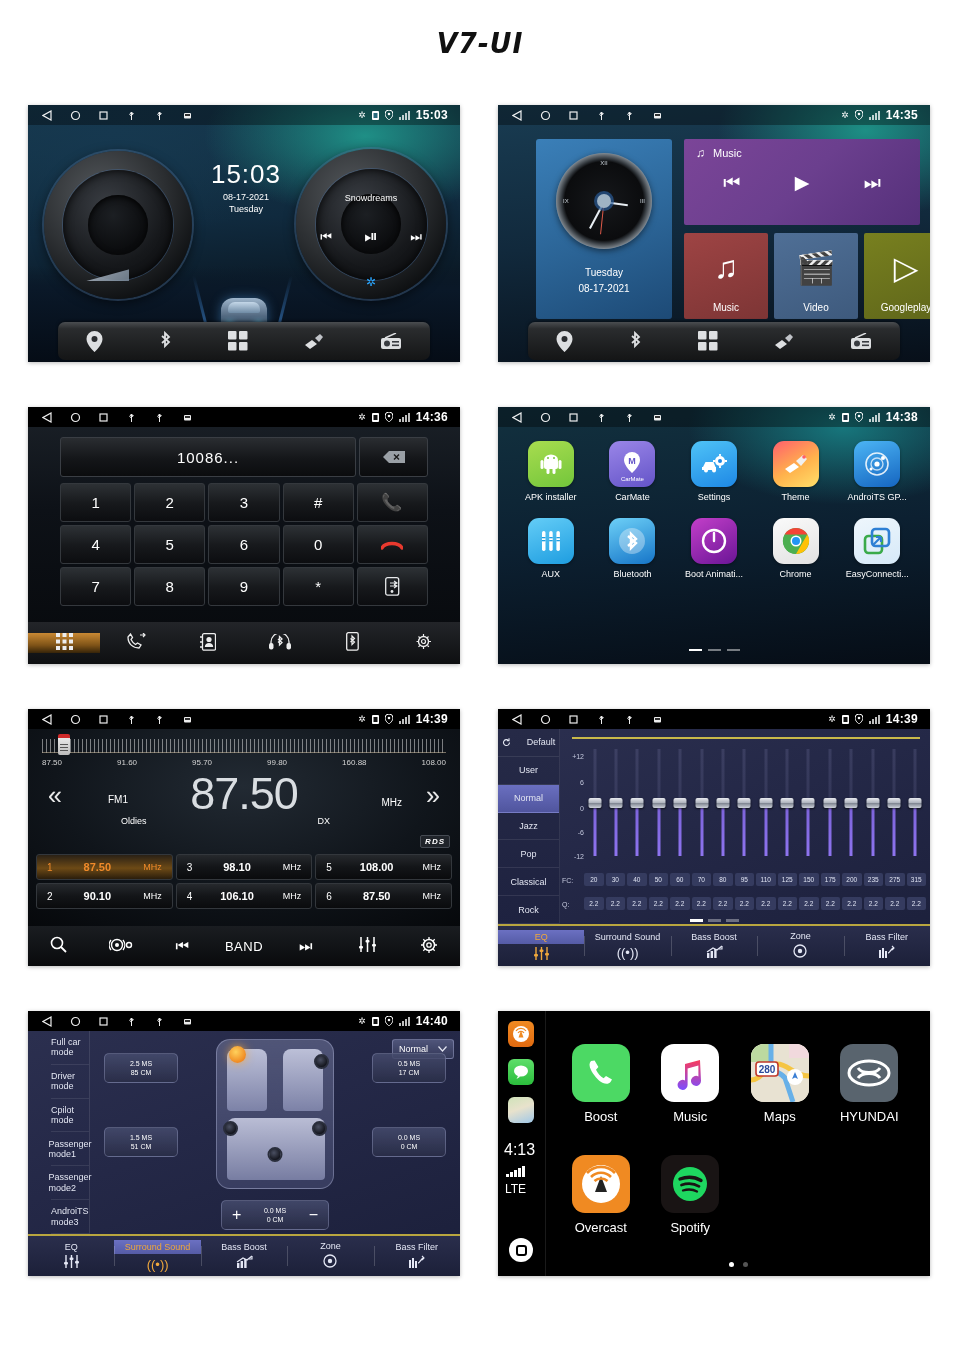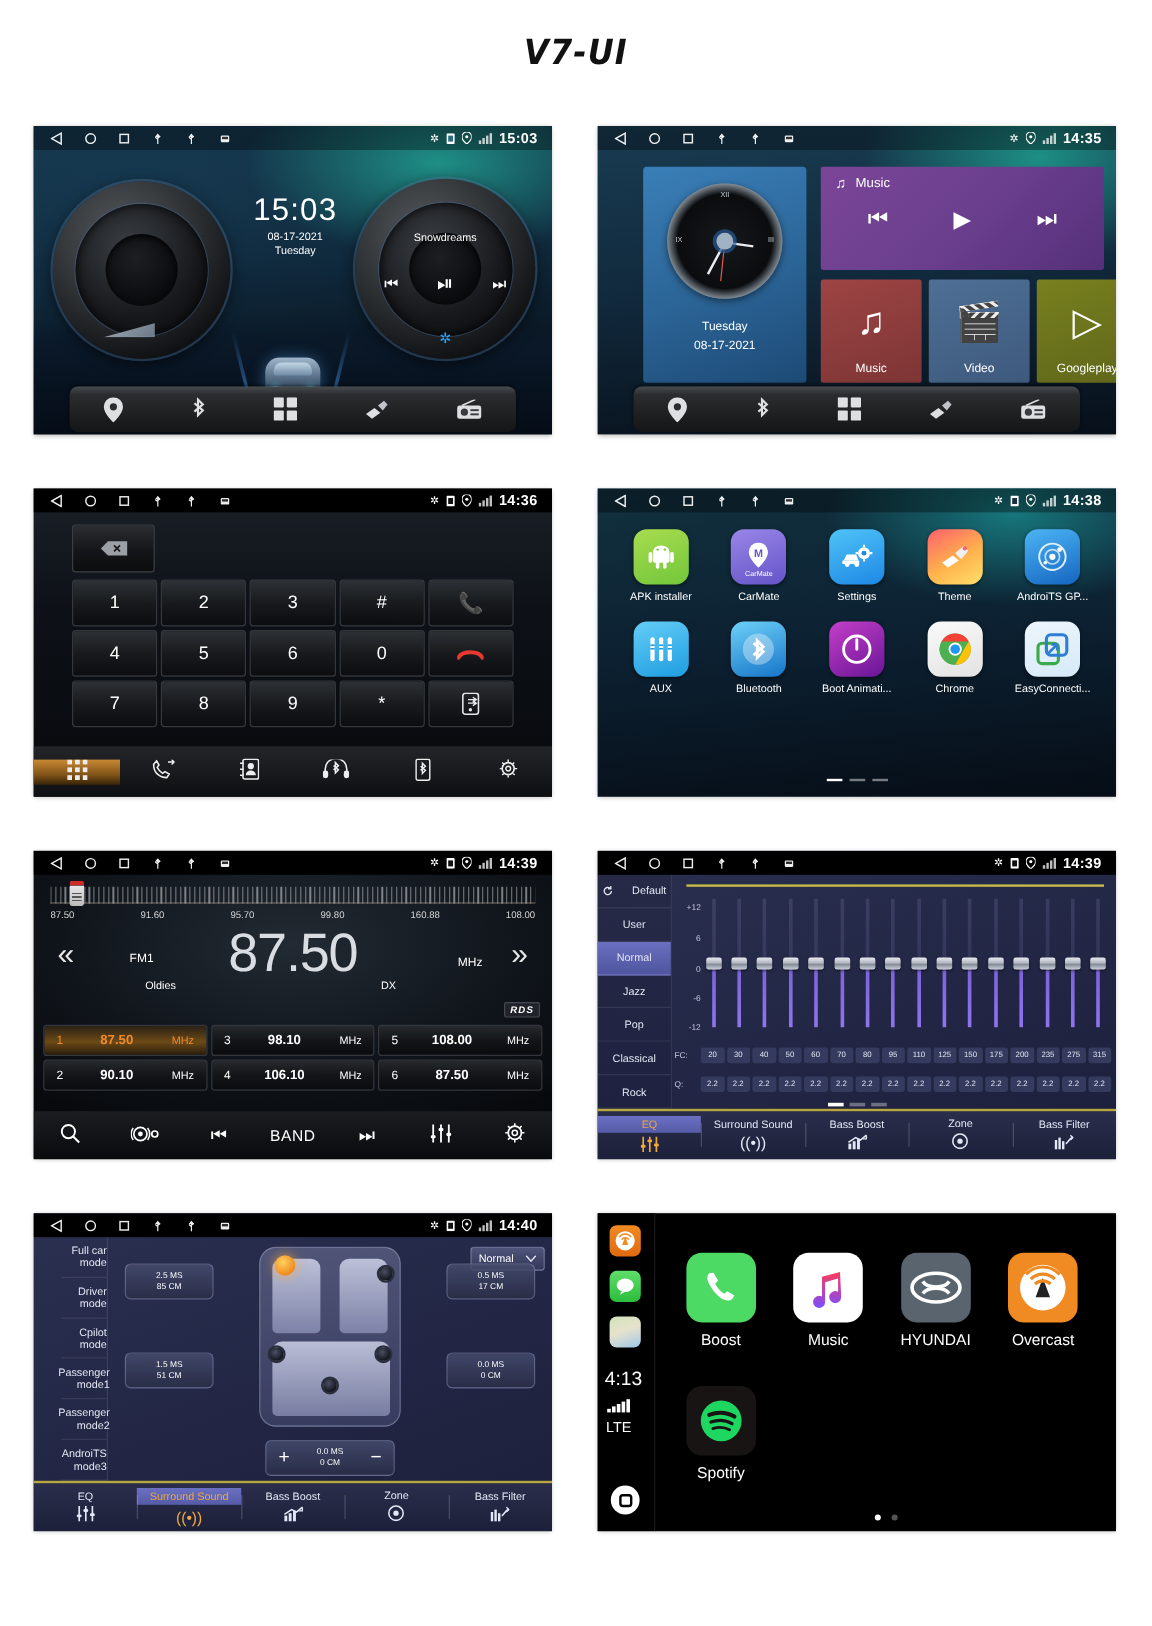--- a/index.html
+++ b/index.html
@@ -326,21 +326,21 @@
   .atab.active .an { color: #f0a83c; background: linear-gradient(180deg,#6b70c2,#555ba6);
     width: 100%; text-align:center; padding: 2px 0; }
   .atab.active .ai { color: #f0a83c; }
   .atab:not(:first-child):before { content:""; position:absolute; left:0; top:10px; bottom:10px;
     width:1px; background: rgba(255,255,255,.18); }
 
   
   .sr-side { position:absolute; top: 20px; bottom: 42px; left: 0; width: 62px;
     display:flex; flex-direction:column; border-right: 1px solid rgba(255,255,255,.1); }
   .sr-side .it { flex:1; display:flex; align-items:center; justify-content:center;
-    font-size: 9px; text-align:right; border-bottom:1px solid rgba(255,255,255,.09); color:#e3e6f2; line-height:1.15;margin-left:23px; }
+    font-size: 9px; text-align:left; border-bottom:1px solid rgba(255,255,255,.09); color:#e3e6f2; line-height:1.15;margin-left:23px; }
   .sr-main { position:absolute; top: 20px; bottom: 42px; left: 62px; right: 0; }
   .sr-car { position:absolute; left: 50%; transform: translateX(-50%); top: 8px;
     width: 118px; height: 150px; border-radius: 14px;
     background: linear-gradient(180deg, rgba(175,182,224,.30) 0%, rgba(140,148,200,.22) 100%);
     border: 1px solid rgba(200,205,240,.35); }
   .seat { position:absolute; border-radius: 8px 8px 4px 4px;
     background: linear-gradient(180deg, rgba(225,228,248,.75) 0%, rgba(170,176,215,.55) 100%); }
   .seat.fl { left: 10px; top: 9px; width: 40px; height: 62px; }
   .seat.fr { right: 10px; top: 9px; width: 40px; height: 62px; }
   .seat.rear { left: 10px; bottom: 8px; width: 98px; height: 62px; }
@@ -652,20 +652,21 @@
               <i></i>
               <i></i>
               <i></i>
               <i></i>
             </span>
           <span class="status-time">14:36</span>
         </div>
       </div>
 
       <div class="dial-display">
+        <div class="num-field">10086...</div>
         <div class="bk">
           <svg width="24" height="14" viewBox="0 0 24 14">
               <path d="M7 1h16v12H7L1 7z" fill="#9aa0a6"></path>
               <path d="M12 4.5l5 5M17 4.5l-5 5" stroke="#1a1a1a" stroke-width="1.4"></path>
             </svg>
         </div>
       </div>
 
       <div class="keypad">
         <div class="key">1</div>
@@ -1531,20 +1532,38 @@
                 <defs>
                   <linearGradient id="mg" x1="0" y1="0" x2="0" y2="1">
                     <stop offset="0" stop-color="#fa3c5c"></stop>
                     <stop offset="1" stop-color="#7c4dff"></stop>
                   </linearGradient>
                 </defs>
               </svg>
           </div>
           <div class="cl">Music</div>
         </div>
+        <div class="cp-app">
+          <div class="ci" style="background:#e6e1d4">
+            <svg width="58" height="58" viewBox="0 0 58 58">
+                <rect width="58" height="58" fill="#e8e2d2"></rect>
+                <rect x="0" y="0" width="22" height="18" fill="#bcd9a0"></rect>
+                <rect x="38" y="0" width="20" height="14" fill="#f1d9dd"></rect>
+                <path d="M0 36c12 0 14-16 26-16s16 12 32 12" stroke="#f5c542" stroke-width="5" fill="none"></path>
+                <path d="M20 0v20c0 8 10 8 14 14l8 24" stroke="#67b0e8" stroke-width="5" fill="none"></path>
+                <circle cx="44" cy="33" r="8" fill="#fff"></circle>
+                <path d="M44 28l3 7-3-1.6-3 1.6z" fill="#3b7fd4"></path>
+                <g>
+                  <rect x="5" y="18" width="22" height="14" rx="3" fill="#fff" stroke="#c0392b" stroke-width="1.6"></rect>
+                  <text x="16" y="29" font-size="10" font-family="Liberation Sans" font-weight="bold" text-anchor="middle" fill="#2b4a9b">280</text>
+                </g>
+              </svg>
+          </div>
+          <div class="cl">Maps</div>
+        </div>
 
         <div class="cp-app">
           <div class="ci" style="background:#59646e">
             <svg width="44" height="28" viewBox="0 0 44 28">
                 <ellipse cx="22" cy="14" rx="20" ry="12" fill="none" stroke="#fff" stroke-width="3"></ellipse>
                 <path d="M11 19c4-6 18-6 22 0" stroke="#fff" stroke-width="3" fill="none"></path>
                 <path d="M11 9c4 6 18 6 22 0" stroke="#fff" stroke-width="3" fill="none"></path>
               </svg>
           </div>
           <div class="cl">HYUNDAI</div>

